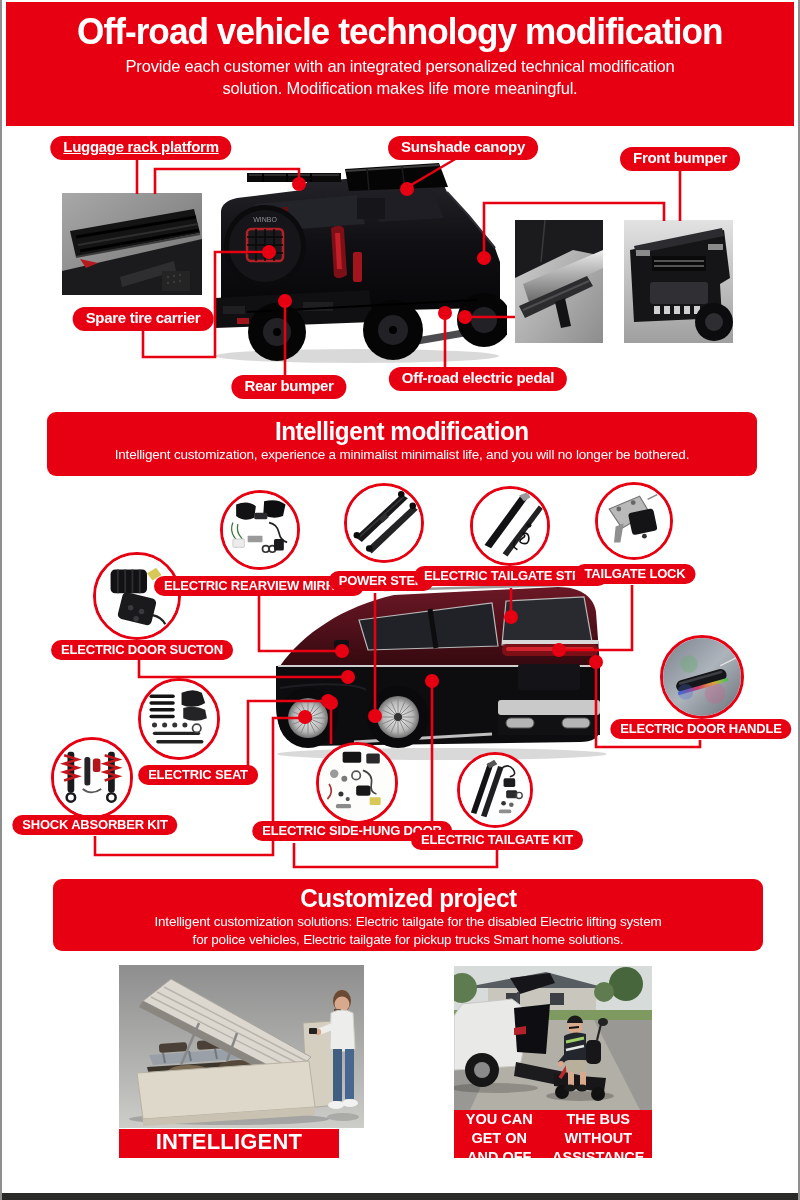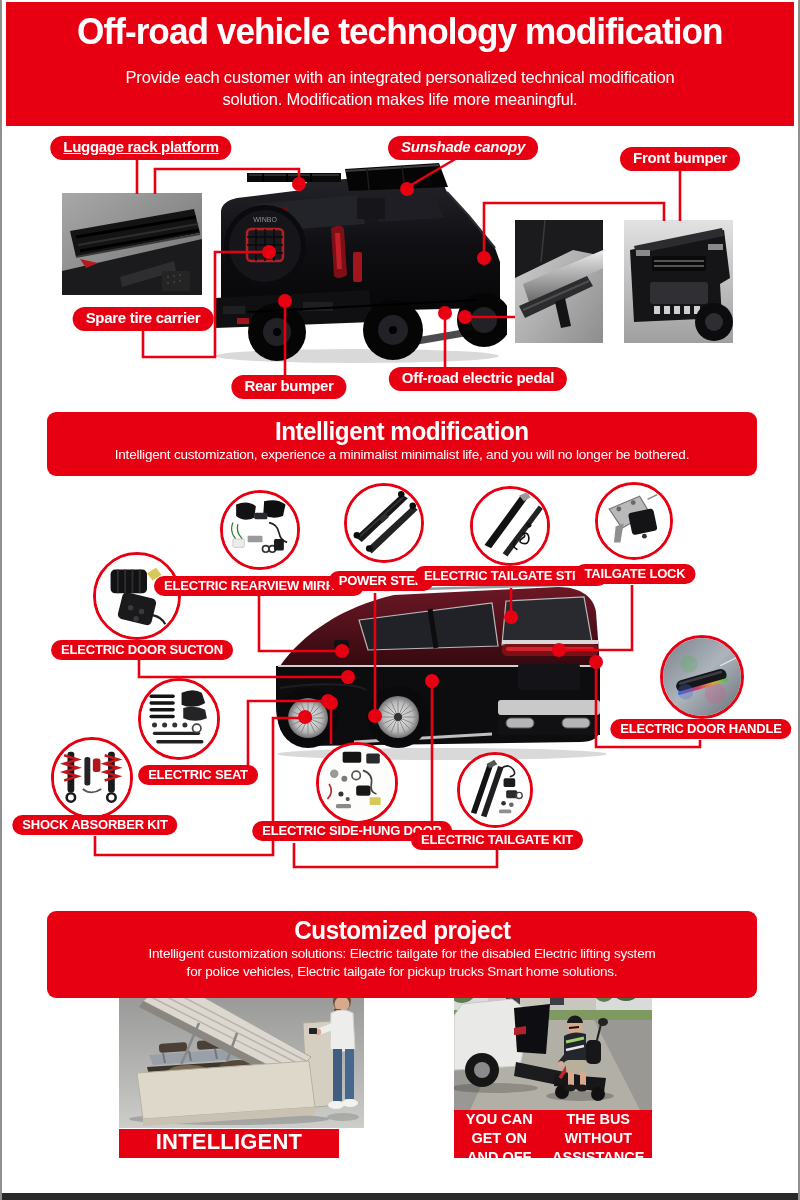--- a/index.html
+++ b/index.html
@@ -7,30 +7,30 @@
   body{background:#ffffff; font-family:"Liberation Sans", sans-serif;}
   .page{position:relative; width:800px; height:1200px; background:#fff; overflow:hidden;
         border-left:2px solid #8f8f8f; border-right:2px solid #8f8f8f; margin:0 auto;}
   .footer-strip{position:absolute; left:0; right:0; bottom:0; height:7px; background:#2a2a28; z-index:20;}
 
   
   .header{position:absolute; left:4px; right:4px; top:2px; height:124px; background:var(--red);
           color:#fff; text-align:center; z-index:3;}
   .header .title{display:inline-block; margin-top:9px; font-size:37px; font-weight:bold;
                  letter-spacing:-1px; transform:scaleX(0.95); white-space:nowrap;}
-  .header .sub{font-size:16.5px; line-height:1.32; margin-top:14px; letter-spacing:-0.2px;}
+  .header .sub{font-size:16.5px; line-height:1.32; margin-top:3px; letter-spacing:-0.2px;}
 
   
   .banner{position:absolute; left:45px; width:710px; background:var(--red); border-radius:9px;
           color:#fff; text-align:center; z-index:3;}
   .banner .btitle{display:inline-block; font-size:25px; font-weight:bold; letter-spacing:-0.5px;
                   transform:scaleX(0.97); margin-top:5px;}
   .banner .bsub{font-size:13.5px; line-height:1.3; letter-spacing:-0.2px; padding:0 14px 6px;}
   #banner-intelligent{top:412px; height:64px;}
-  #banner-customized{top:911px; height:87px;}
+  #banner-customized{top:879px; height:72px;margin-left:6px;}
 
   
   .pill{position:absolute; transform:translateX(-50%); background:var(--red); color:#fff;
         font-weight:bold; white-space:nowrap; border-radius:14px; padding:3px 13px 4px;
         font-size:15px; letter-spacing:-0.3px; z-index:10; line-height:1.1;}
   .pill2{font-size:13px; padding:3px 10px; border-radius:12px; letter-spacing:-0.2px;}
 
   
   .photo{position:absolute; z-index:1; overflow:hidden;}
   .photo svg{display:block;}
@@ -198,21 +198,21 @@
         <rect x="40" y="86" width="6" height="8" fill="#cfcfcf"></rect>
       <rect x="50" y="86" width="6" height="8" fill="#cfcfcf"></rect>
         <rect x="60" y="86" width="6" height="8" fill="#cfcfcf"></rect>
       <rect x="70" y="86" width="6" height="8" fill="#cfcfcf"></rect>
       <circle cx="90" cy="102" r="19" fill="#0c0c0e"></circle>
         <circle cx="90" cy="102" r="9" fill="#2e2e32"></circle>
     </svg>
   </div>
 
   <div class="pill" style="left:139px; top:136px;text-decoration:underline;">Luggage rack platform</div>
-  <div class="pill" style="left:461px; top:136px;font-style:italic;">Sunshade canopy</div>
+  <div class="pill" style="left:461px; top:136px;">Sunshade canopy</div>
   <div class="pill" style="left:678px; top:147px;">Front bumper</div>
   <div class="pill" style="left:141px; top:307px;">Spare tire carrier</div>
   <div class="pill" style="left:287px; top:375px;">Rear bumper</div>
   <div class="pill" style="left:476px; top:367px;">Off-road electric pedal</div>
 
   <div class="banner" id="banner-intelligent">
     <span class="btitle">Intelligent modification</span>
     <div class="bsub">Intelligent customization, experience a minimalist minimalist life, and you will no longer be bothered.</div>
   </div>
 

